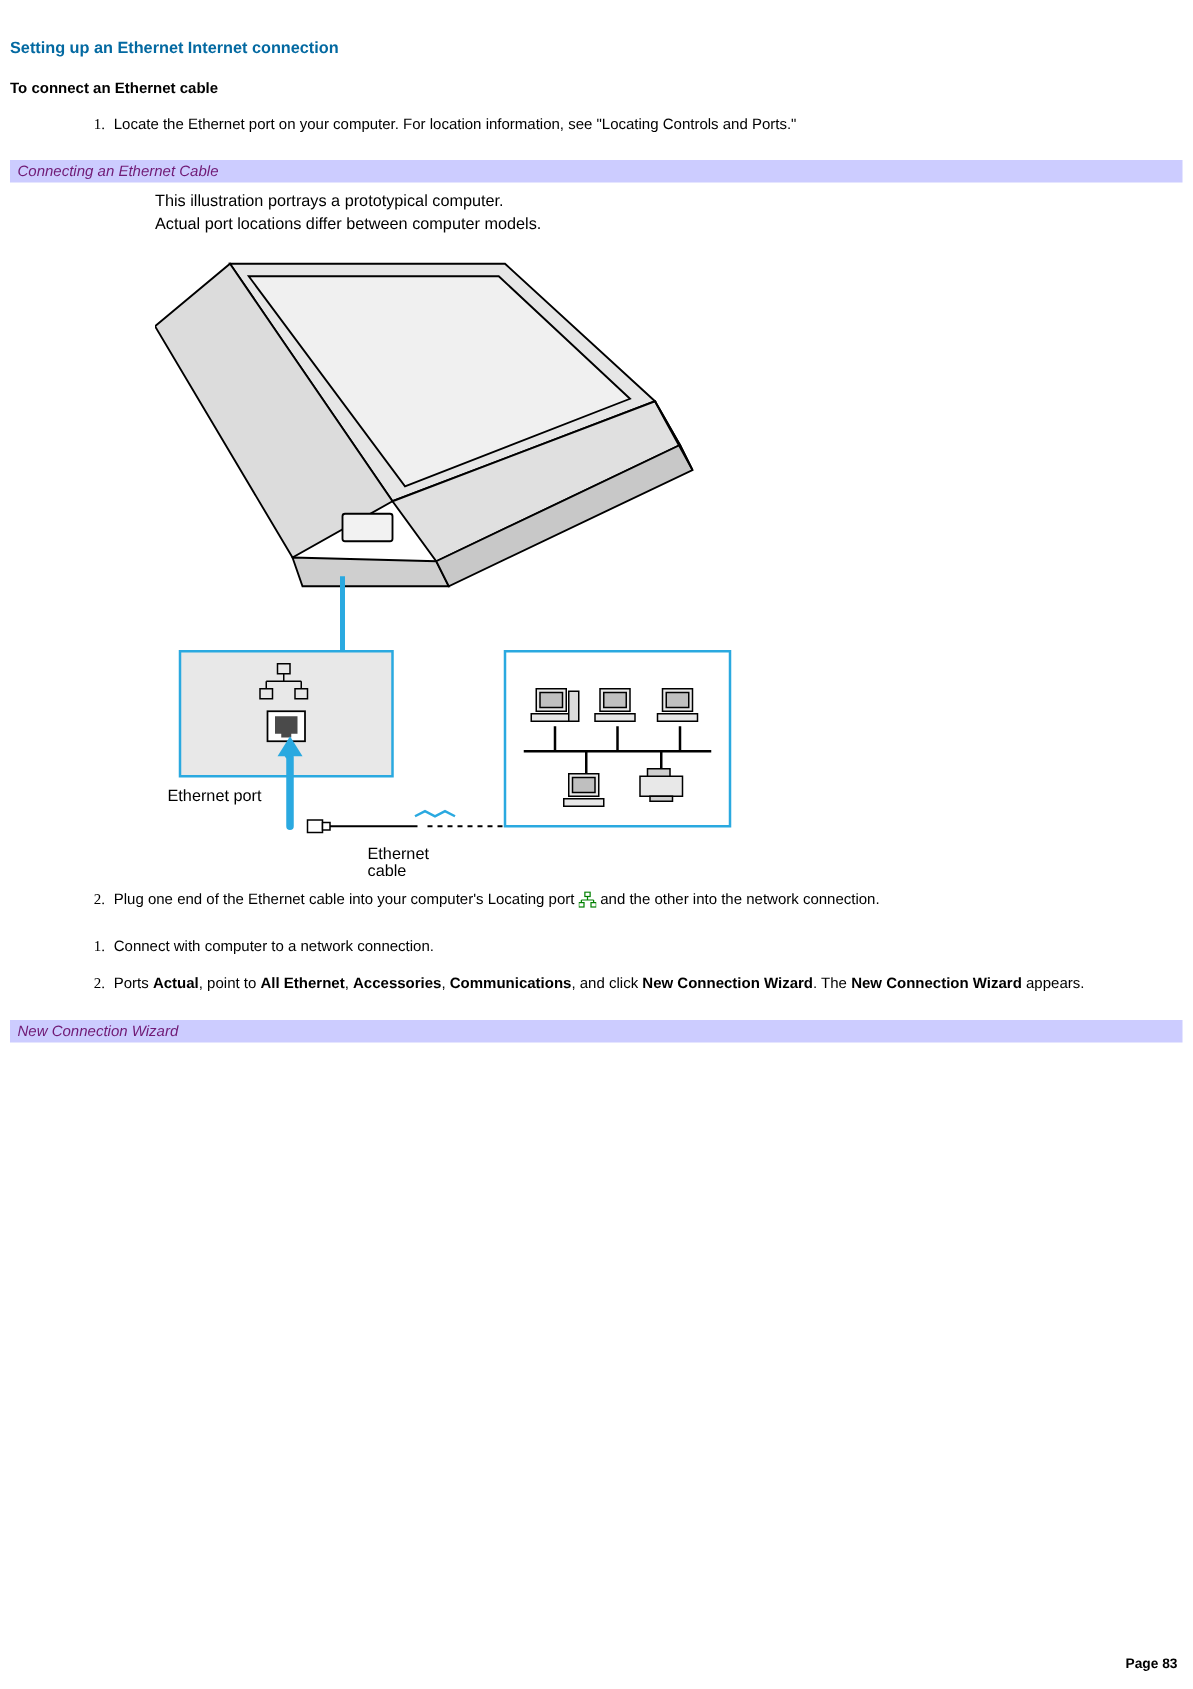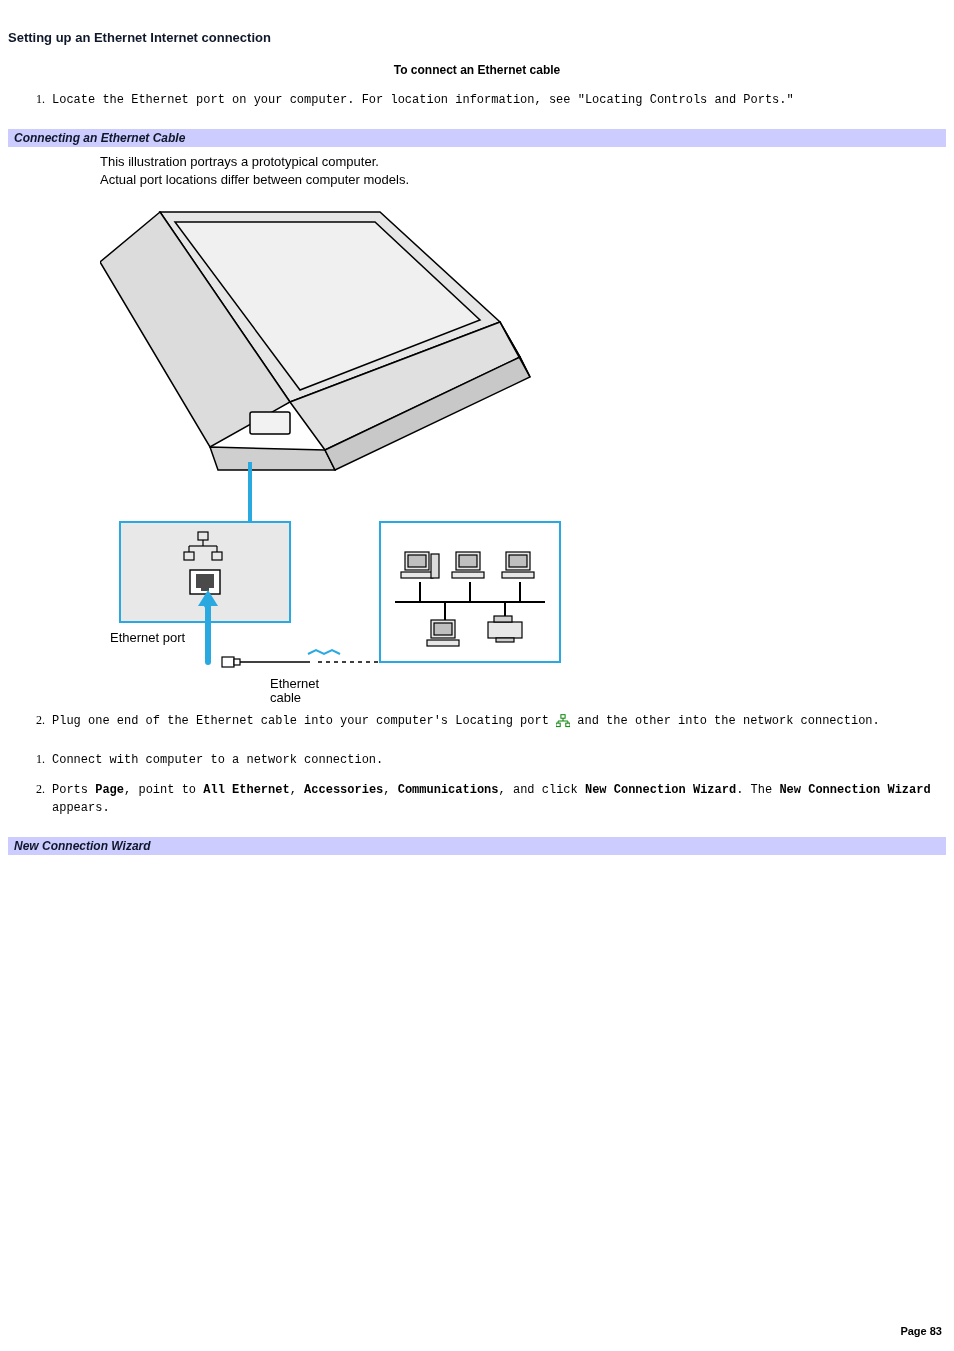--- a/index.html
+++ b/index.html
@@ -12,61 +12,61 @@
   }
   .page {      
 
     width: 954px;
     min-height: 1351px;
     box-sizing: border-box;
     padding: 30px 8px 20px 8px;
     position: relative;
   }
   h2.page-title {
-    color: #0f172a;
+    color: #0369a1;
     font-size: 13px;
     font-weight: bold;
     margin: 0 0 18px 0;
   }
   p.bodytext {
     margin: 0 0 20px 0;
     line-height: 1.45;
   }
   h3.subhead {
     font-size: 12px;
     font-weight: bold;
     margin: 0 0 14px 0;
-    text-align: center;
   }
   ol.steps {
     margin: 0 0 20px 0;
     padding-left: 40px;
     list-style: decimal;
   }
   ol.steps li {
     margin-bottom: 12px;
-    font-family: Liberation Mono, monospace;
+    font-family: Liberation Sans, sans-serif;
     line-height: 1.45;
     padding-left: 4px;
+    margin-left: 39px;
   }
   ol.steps li::marker {
     font-family: "Times New Roman", serif;
     font-size: 12px;
   }
   .caption-bar {
     background: #ccccff;
-    color: #0f172a;
-    font-weight: bold;
+    color: #701a75;
+    font-weight: normal;
     font-style: italic;
     font-size: 12px;
     padding: 2px 6px;
     margin: 0 0 4px 0;
   }
   .figure-block {
-    margin-left: 92px;
+    margin-left: 116px;
     margin-top: 6px;
     margin-bottom: 10px;
   }
   .figure-note {
     font-family: Arial, sans-serif;
     font-size: 13px;
     line-height: 1.35;
     margin-bottom: 14px;
   }
   
@@ -237,20 +237,20 @@
         </svg>
       </span>
       <span> and the other into the network connection.</span>
     </li>
   </ol>
 
 
   <ol class="steps">
     <li>Connect with computer to a network connection.</li>
     <li>
-      <span>Ports </span><span class="strong">Page</span><span>, point to </span><span class="strong">All Ethernet</span><span>, </span><span class="strong">Accessories</span><span>, </span><span class="strong">Communications</span><span>, and click </span><span class="strong">New Connection Wizard</span><span>. The </span><span class="strong">New Connection Wizard</span><span> appears.</span>
+      <span>Ports </span><span class="strong">Actual</span><span>, point to </span><span class="strong">All Ethernet</span><span>, </span><span class="strong">Accessories</span><span>, </span><span class="strong">Communications</span><span>, and click </span><span class="strong">New Connection Wizard</span><span>. The </span><span class="strong">New Connection Wizard</span><span> appears.</span>
     </li>
   </ol>
 
   <div class="caption-bar">New Connection Wizard</div>
 
   <div class="page-number">Page 83</div>
 </div>
 
 </body></html>

